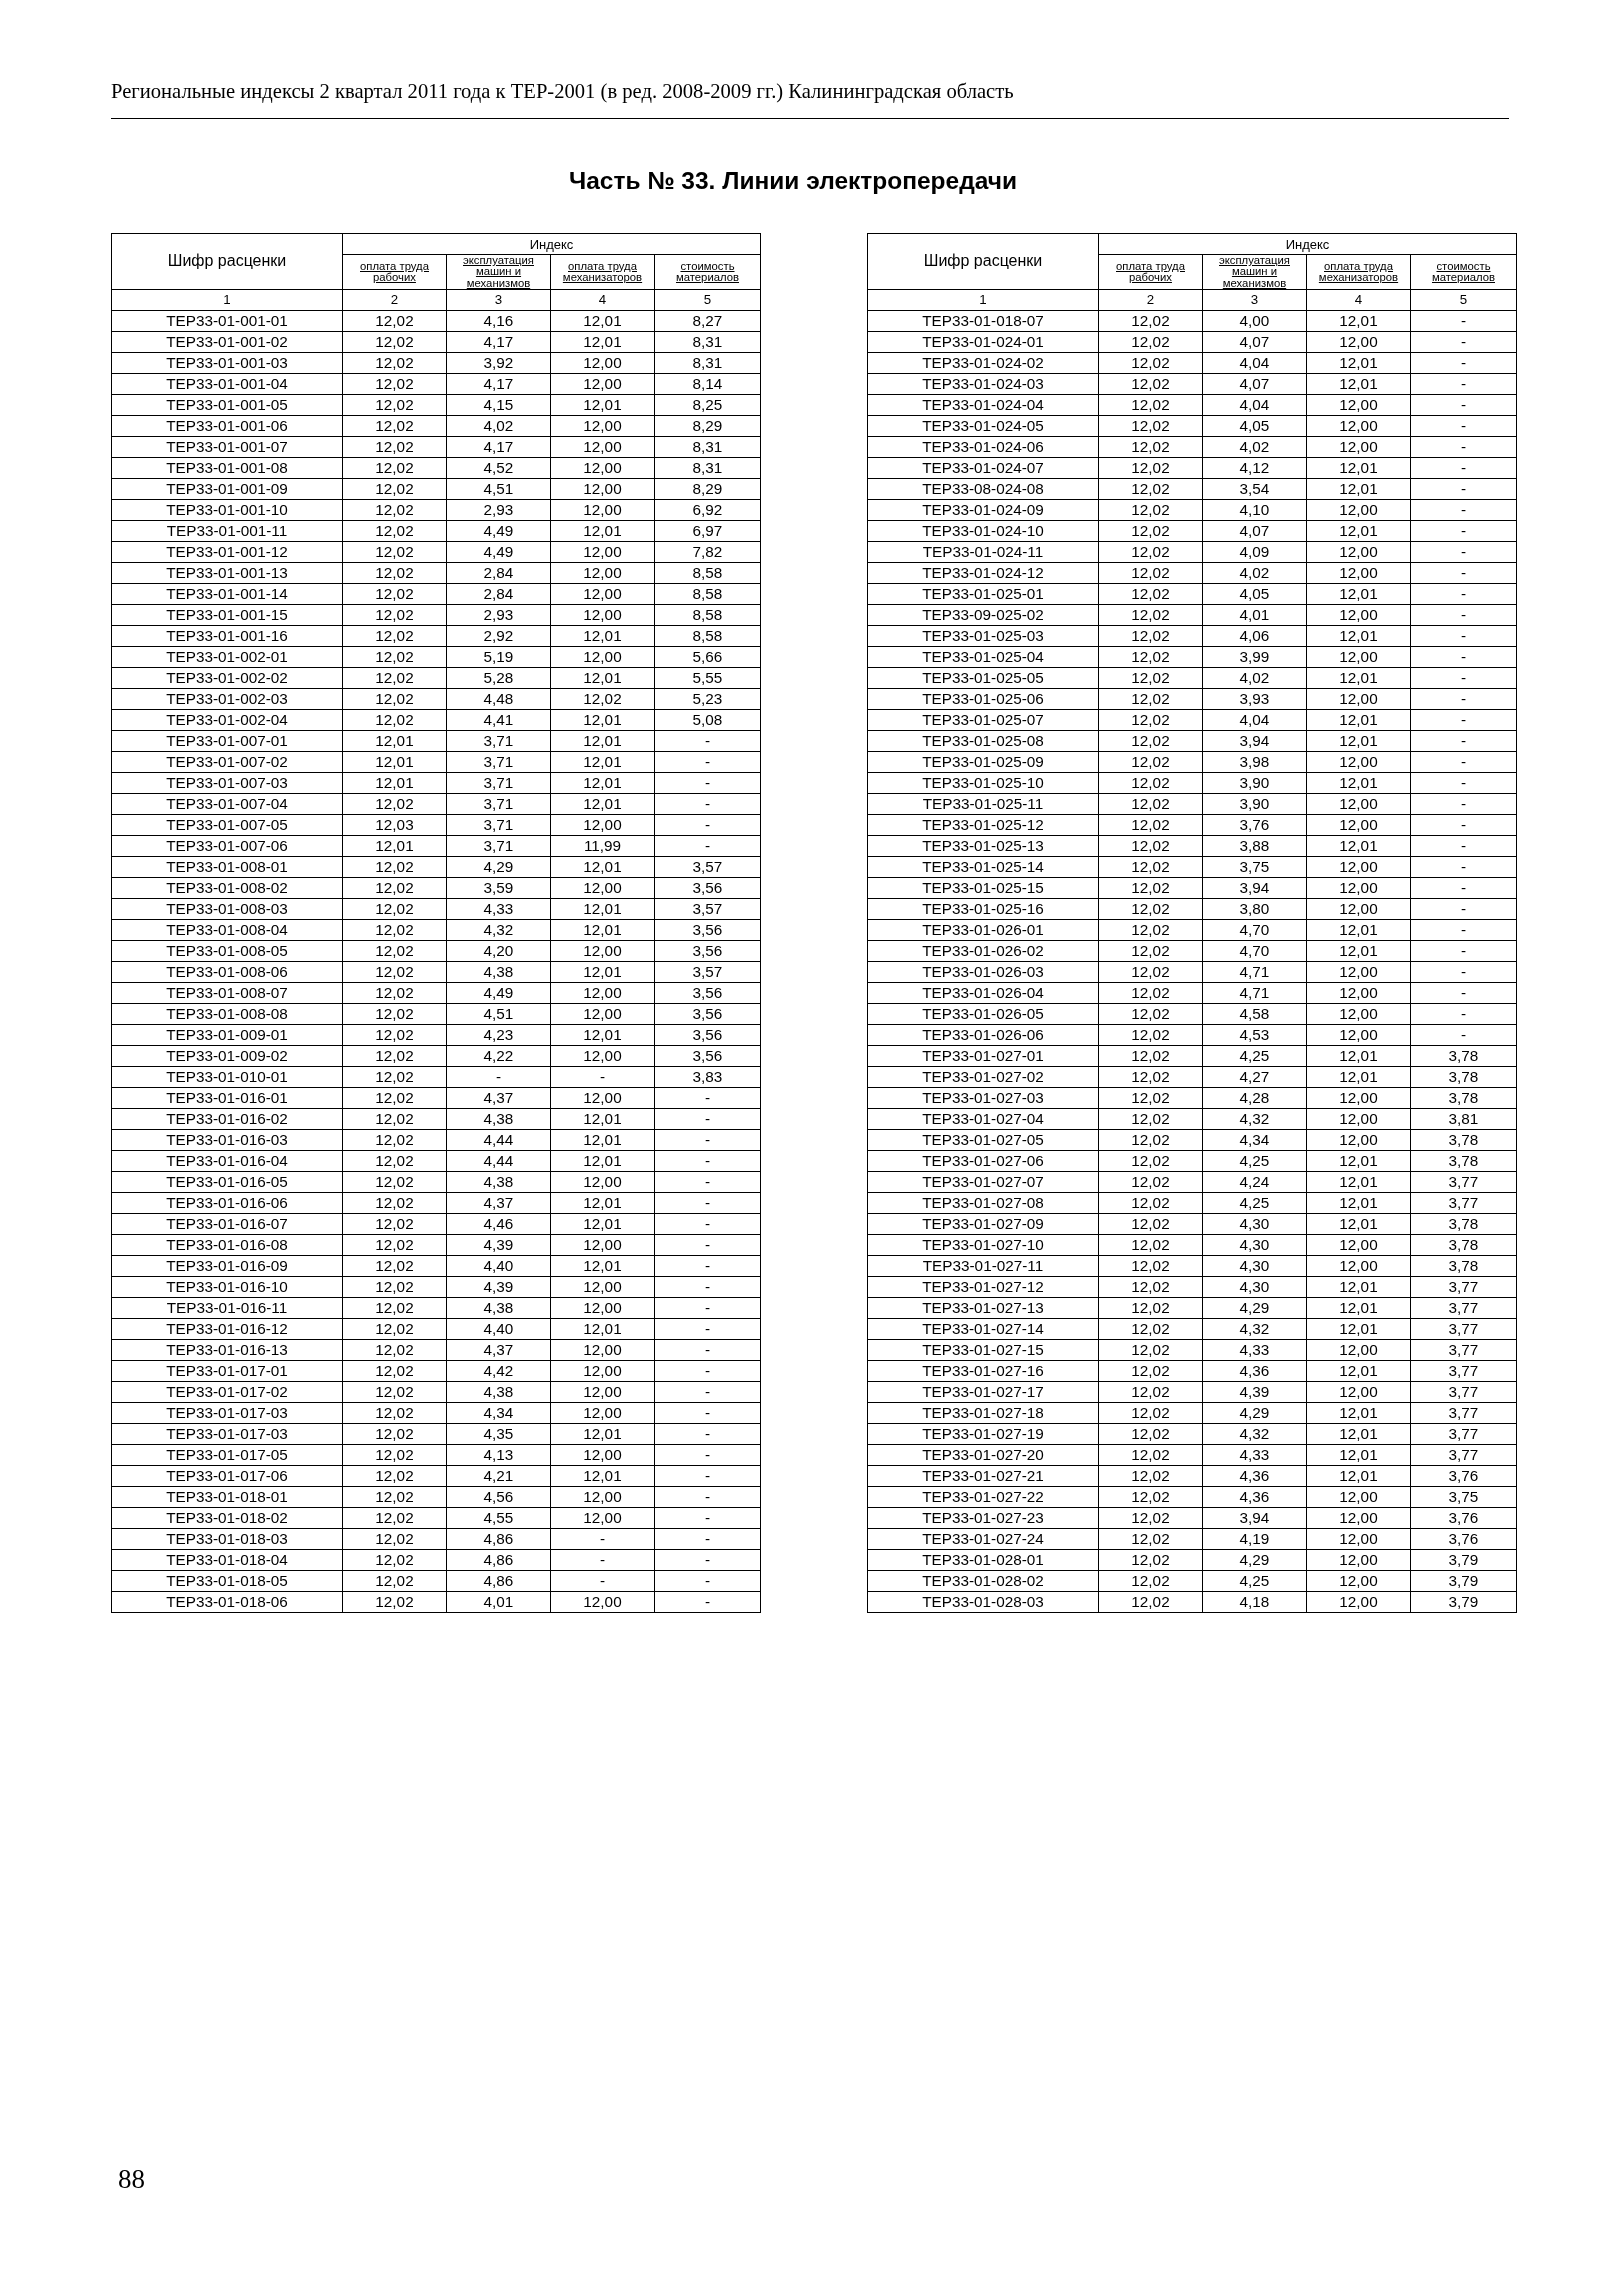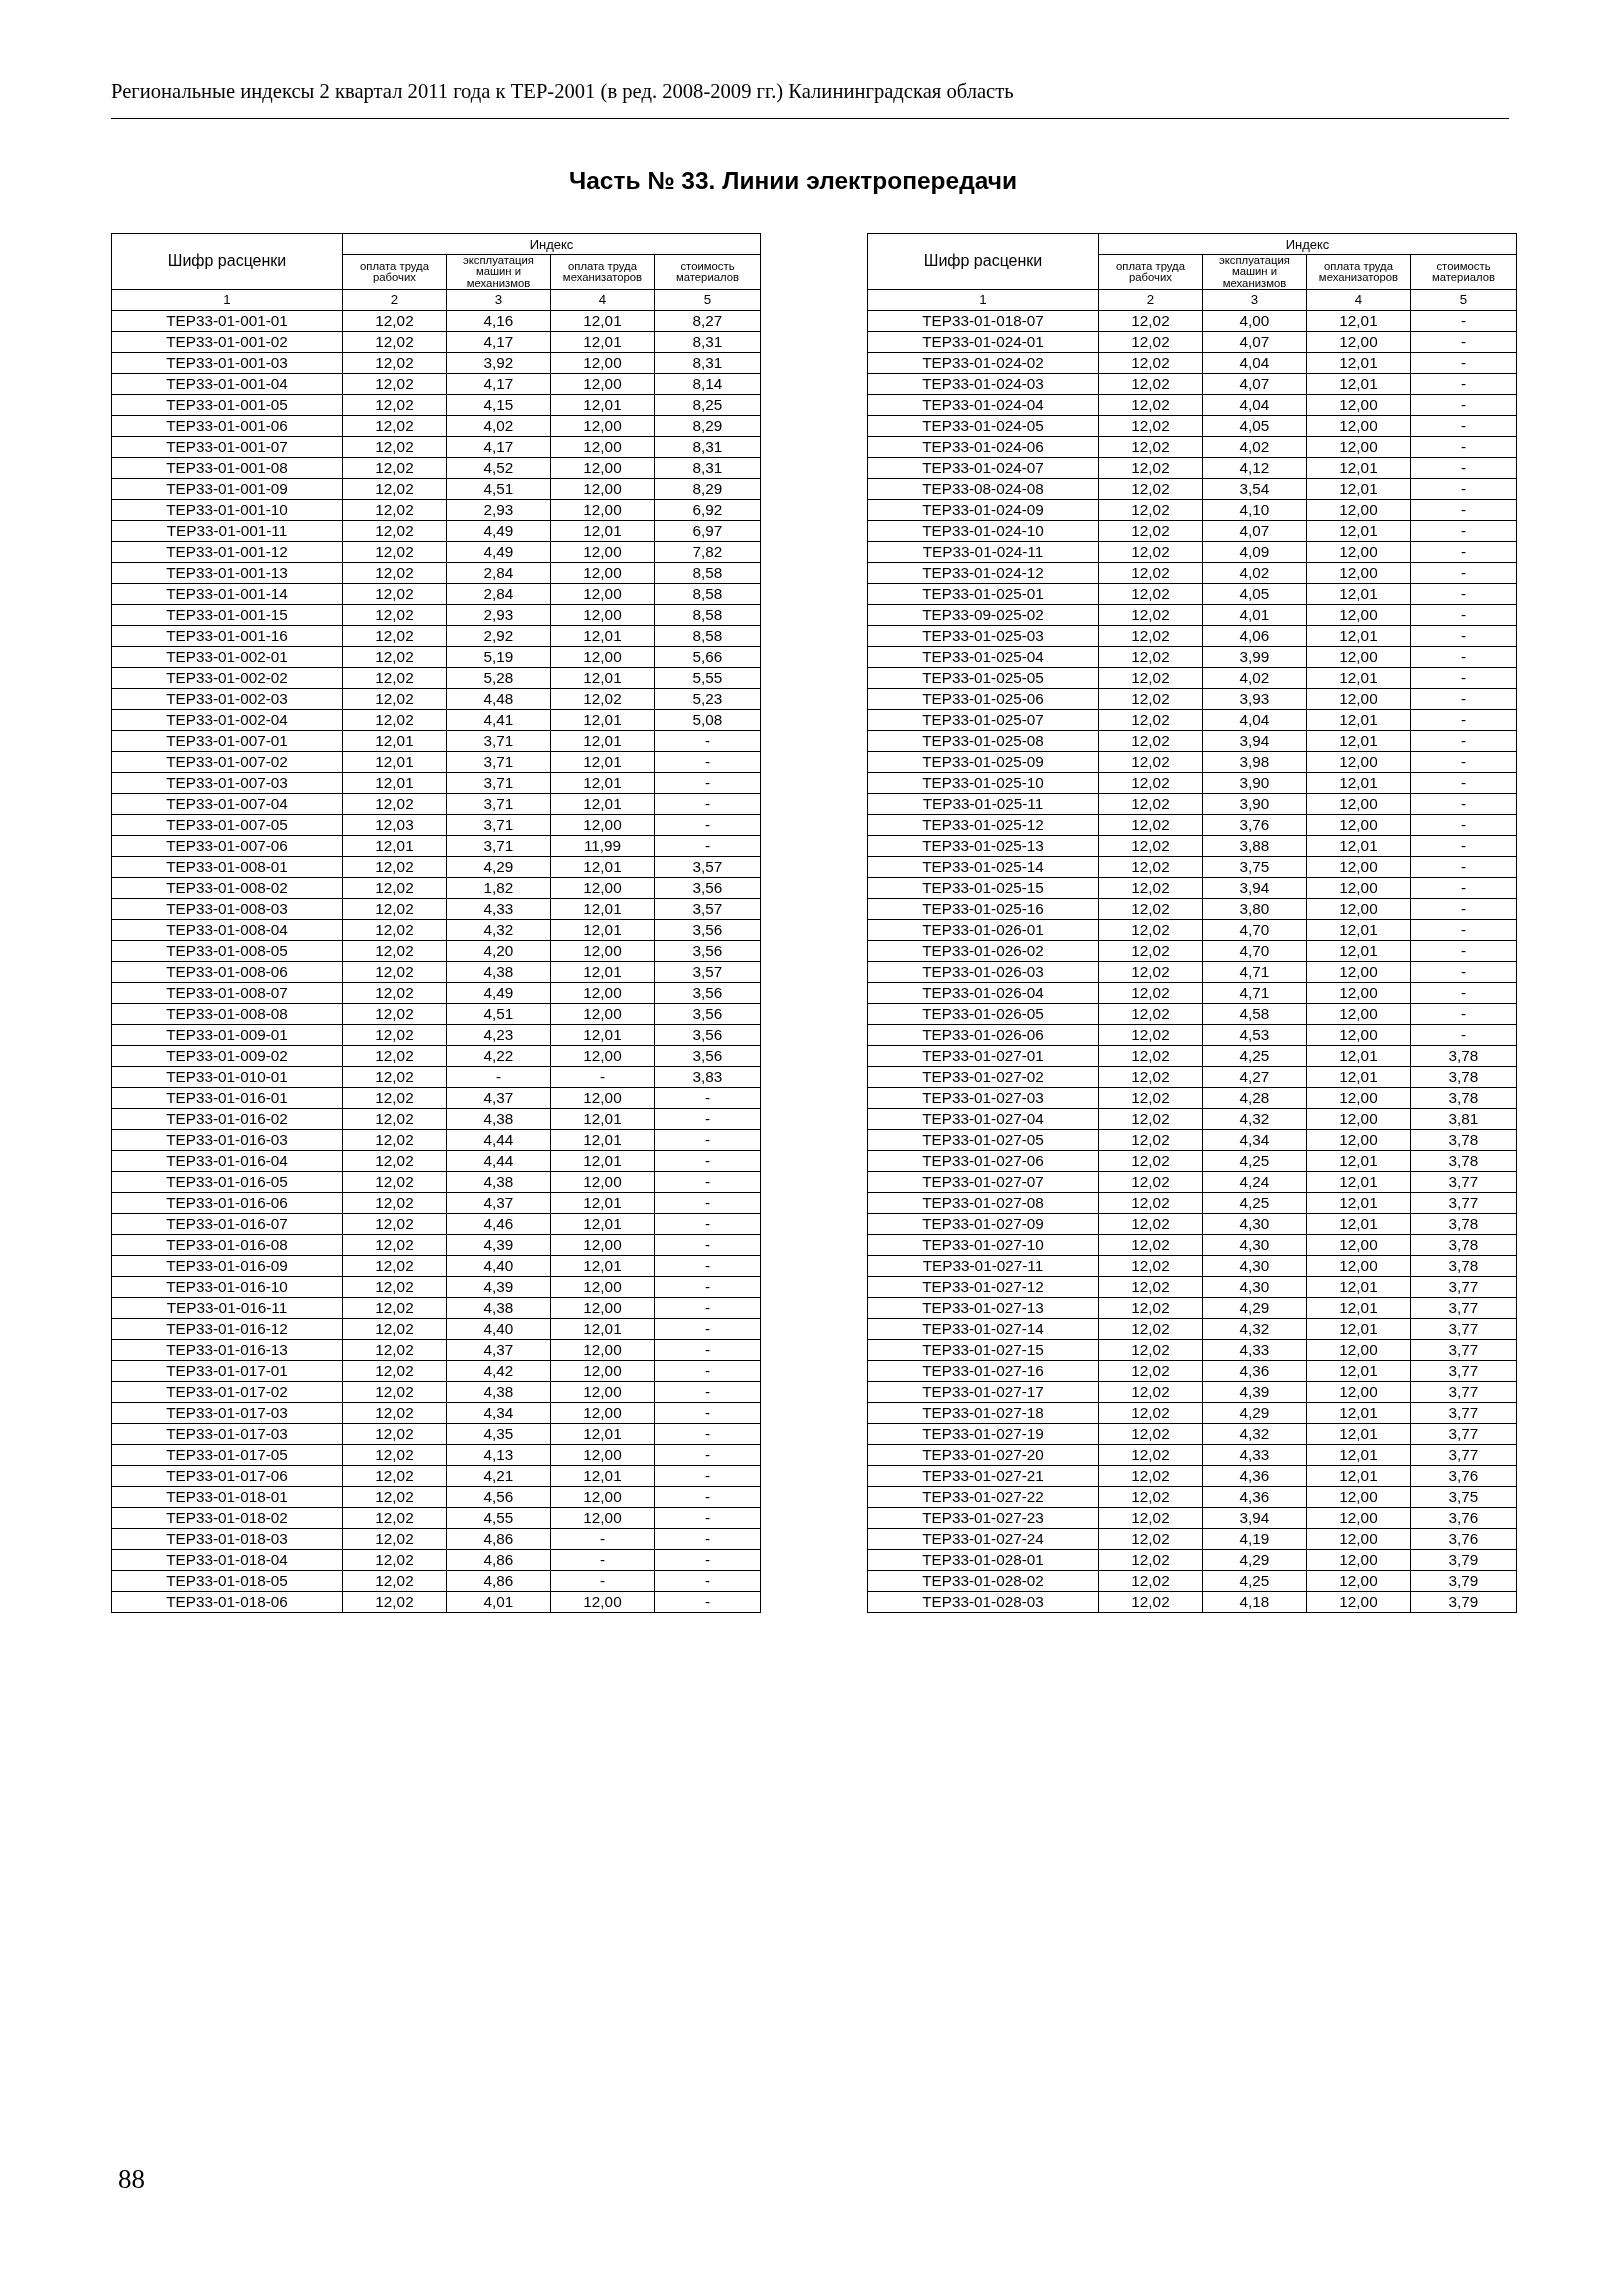--- a/index.html
+++ b/index.html
@@ -82,20 +82,21 @@
 
   .th-index {
     font-size: 13px;
     height: 16px;
   }
   .th-sub {
     font-size: 11.3px;
     height: 37px;
     padding: 1.3px 2px;
     line-height: 1.12;
+    text-decoration: underline;
   }
   .th-code {
     font-size: 16px;
   }
   .th-num {
     font-size: 13.3px;
     height: 18px;
   }
   td.code {
     text-align: left;
@@ -343,21 +344,21 @@
           <tr>
             <td class="code">ТЕР33-01-008-01</td>
             <td class="val">12,02</td>
             <td class="val">4,29</td>
             <td class="val">12,01</td>
             <td class="val">3,57</td>
           </tr>
           <tr>
             <td class="code">ТЕР33-01-008-02</td>
             <td class="val">12,02</td>
-            <td class="val">1,82</td>
+            <td class="val">3,59</td>
             <td class="val">12,00</td>
             <td class="val">3,56</td>
           </tr>
           <tr>
             <td class="code">ТЕР33-01-008-03</td>
             <td class="val">12,02</td>
             <td class="val">4,33</td>
             <td class="val">12,01</td>
             <td class="val">3,57</td>
           </tr>

